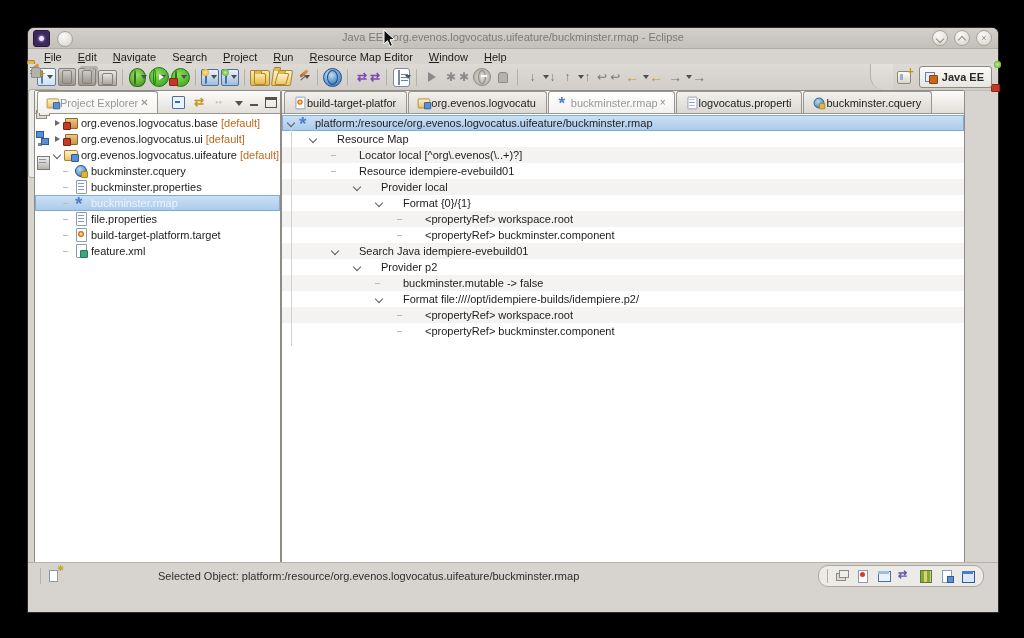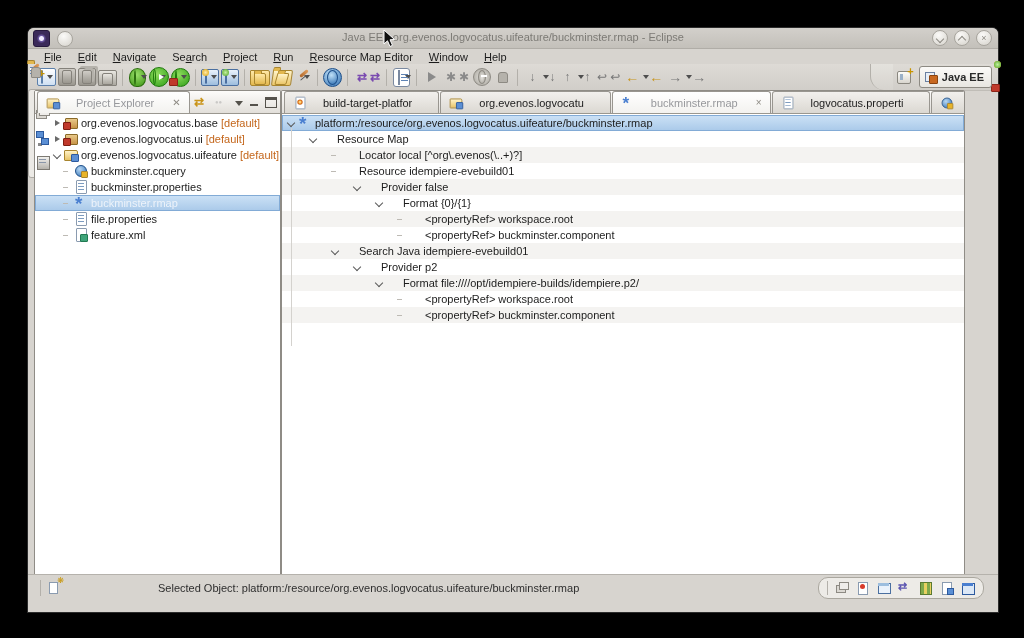--- a/index.html
+++ b/index.html
@@ -92,21 +92,21 @@
   
   .main{position:absolute;left:0;top:61px;right:0;bottom:34px}
   .panel{position:absolute;background:#fff;border:1px solid #8f8c86;border-radius:2px;overflow:hidden}
   .explorer{left:6px;top:1px;width:245px;bottom:2px}
   .editor{left:253px;top:1px;width:682px;bottom:2px}
   .trimbar{left:938px;top:1px;width:28px;bottom:2px;background:#eceae6;border:1px solid #aeaba5;border-radius:3px}
 
   
   .tabstrip{height:22px;display:flex;align-items:flex-end;background:linear-gradient(#fdfcfa,#e2dfda);
             border-bottom:1px solid #9a978f;padding-left:2px;position:relative}
-  .tab{display:flex;align-items:center;gap:16px;height:21px;padding:0 8px;border:1px solid #999690;border-bottom:none;
+  .tab{display:flex;align-items:center;gap:0;height:21px;padding:0 8px;border:1px solid #999690;border-bottom:none;
        border-radius:3px 3px 0 0;background:linear-gradient(#f2f0ed,#dbd8d2);margin-right:1px;white-space:nowrap;flex:0 0 auto}
   .tab[data-active="true"]{background:linear-gradient(#fff,#f3f2ef);color:#97989c;z-index:2}
   .tab .close{color:#8d8a83;font-size:10px;margin-left:2px}
   .view-toolbar{position:absolute;right:3px;top:3px;display:flex;align-items:center;gap:6px}
   .vti{width:15px;height:15px;position:relative;display:block}
   [data-icon="collapse-all"]{border:1px solid #4a6fa0;background:#eaf2fb;width:11px;height:11px;margin:2px;border-radius:1px}
   [data-icon="collapse-all"]::after{content:"";position:absolute;left:2px;top:4px;width:5px;height:1.5px;background:#2f6fb2}
   [data-icon="link-editor"]::after{content:"\21C4";color:#c9941a;font-weight:bold;font-size:12px;position:absolute;left:1px;top:0}
   [data-icon="focus-dim"]{opacity:.3}
   [data-icon="focus-dim"]::after{content:"\25CF\25CF";font-size:6px;color:#777;position:absolute;left:1px;top:4px}
@@ -166,21 +166,21 @@
   .trimbar .sash{height:4px;margin:3px 5px;border-top:1px solid #b8b5af;border-bottom:1px solid #fdfdfc}
   .trim-ic{width:18px;height:18px;margin:6px auto;position:relative;display:block}
   [data-icon="restore"]::before{content:"";position:absolute;left:2px;top:5px;width:9px;height:7px;border:1px solid #8d8a83;background:#dcd9d3}
   [data-icon="restore"]::after{content:"";position:absolute;left:5px;top:2px;width:9px;height:7px;border:1px solid #8d8a83;background:#efedea}
   [data-icon="outline"]::before{content:"";position:absolute;left:2px;top:2px;width:6px;height:5px;background:#5b8fd4;border:1px solid #2d5a9e}
   [data-icon="outline"]::after{content:"";position:absolute;left:7px;top:9px;width:6px;height:5px;background:#5b8fd4;border:1px solid #2d5a9e;box-shadow:-5px 3px 0 -2px #888}
   [data-icon="server-view"]::before{content:"";position:absolute;left:3px;top:3px;width:11px;height:12px;background:linear-gradient(#f2f1ee,#b5b2ab);border:1px solid #7d7a73}
   [data-icon="server-view"]::after{content:"";position:absolute;left:5px;top:6px;width:7px;height:6px;background:repeating-linear-gradient(#8a96a8 0 1px,transparent 1px 3px)}
 
   
-  .statusbar{position:absolute;left:0;right:0;bottom:12px;height:25px;border-top:1px solid #b5b2ac;
+  .statusbar{position:absolute;left:0;right:0;bottom:24px;height:25px;border-top:1px solid #b5b2ac;
              background:#d7d4cf;display:flex;align-items:center}
   .sb-sep{width:1px;height:16px;background:#b3b0aa;margin:0 6px 0 12px}
   [data-icon="trim-new"]{width:15px;height:15px;position:relative;display:block}
   [data-icon="trim-new"]::before{content:"";position:absolute;left:2px;top:2px;width:7px;height:10px;background:#fff;border:1px solid #8a9bb0}
   [data-icon="trim-new"]::after{content:"❋";position:absolute;right:-2px;top:-4px;color:#c79400;font-size:8px}
   .sb-text{margin-left:96px;color:#2e2e2e}
   .sb-right{position:absolute;right:14px;top:2px;height:20px;display:flex;align-items:center;gap:7px;
             border:1px solid #aaa79f;border-radius:10px;background:#edebe7;padding:0 8px}
   .sb-right .sep2{width:1px;height:14px;background:#b3b0aa}
   .si{width:14px;height:14px;position:relative;display:block}
@@ -419,20 +419,26 @@
             <span class="suffix"></span>
           </div>
           <div class="row" data-level="1" data-exp="leaf">
             <span class="xp"></span>
             <span class="fi icon-slot" data-icon="properties-file"></span>
             <span class="lbl">file.properties</span>
             <span class="suffix"></span>
           </div>
           <div class="row" data-level="1" data-exp="leaf">
             <span class="xp"></span>
+            <span class="fi icon-slot" data-icon="target-file"></span>
+            <span class="lbl">build-target-platform.target</span>
+            <span class="suffix"></span>
+          </div>
+          <div class="row" data-level="1" data-exp="leaf">
+            <span class="xp"></span>
             <span class="fi icon-slot" data-icon="xml-file"></span>
             <span class="lbl">feature.xml</span>
             <span class="suffix"></span>
           </div>
         </div>
     </div>
 
     <div class="panel editor">
       <div class="tabstrip">
         <span style="display:contents">
@@ -479,21 +485,21 @@
             <span class="lbl">Locator local [^org\.evenos(\..+)?]</span>
           </div>
           <div class="row" data-level="2" data-exp="leaf">
             <span class="xp"></span>
             <span class="fi icon-slot"></span>
             <span class="lbl">Resource idempiere-evebuild01</span>
           </div>
           <div class="row" data-level="3" data-exp="open">
             <span class="xp"></span>
             <span class="fi icon-slot"></span>
-            <span class="lbl">Provider false</span>
+            <span class="lbl">Provider local</span>
           </div>
           <div class="row" data-level="4" data-exp="open">
             <span class="xp"></span>
             <span class="fi icon-slot"></span>
             <span class="lbl">Format {0}/{1}</span>
           </div>
           <div class="row" data-level="5" data-exp="leaf">
             <span class="xp"></span>
             <span class="fi icon-slot"></span>
             <span class="lbl">&lt;propertyRef&gt; workspace.root</span>
@@ -505,20 +511,25 @@
           </div>
           <div class="row" data-level="2" data-exp="open">
             <span class="xp"></span>
             <span class="fi icon-slot"></span>
             <span class="lbl">Search Java idempiere-evebuild01</span>
           </div>
           <div class="row" data-level="3" data-exp="open">
             <span class="xp"></span>
             <span class="fi icon-slot"></span>
             <span class="lbl">Provider p2</span>
+          </div>
+          <div class="row" data-level="4" data-exp="leaf">
+            <span class="xp"></span>
+            <span class="fi icon-slot"></span>
+            <span class="lbl">buckminster.mutable -&gt; false</span>
           </div>
           <div class="row" data-level="4" data-exp="open">
             <span class="xp"></span>
             <span class="fi icon-slot"></span>
             <span class="lbl">Format file:////opt/idempiere-builds/idempiere.p2/</span>
           </div>
           <div class="row" data-level="5" data-exp="leaf">
             <span class="xp"></span>
             <span class="fi icon-slot"></span>
             <span class="lbl">&lt;propertyRef&gt; workspace.root</span>

